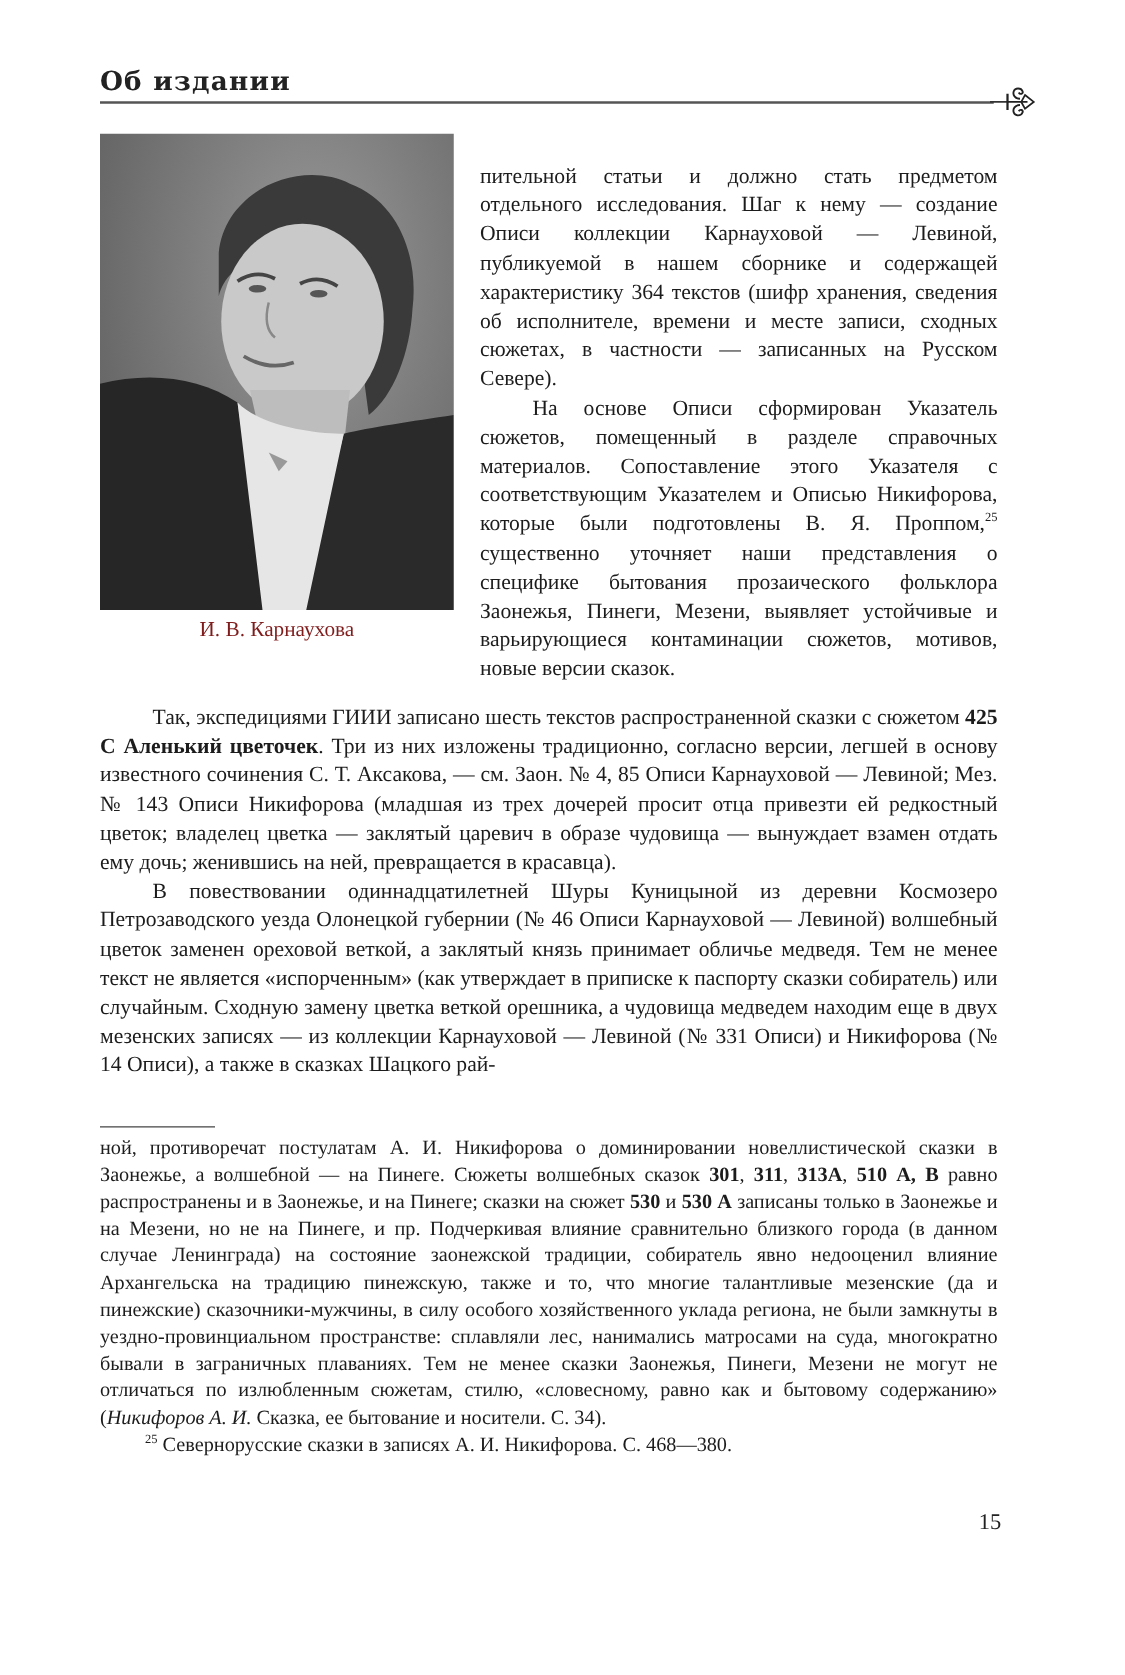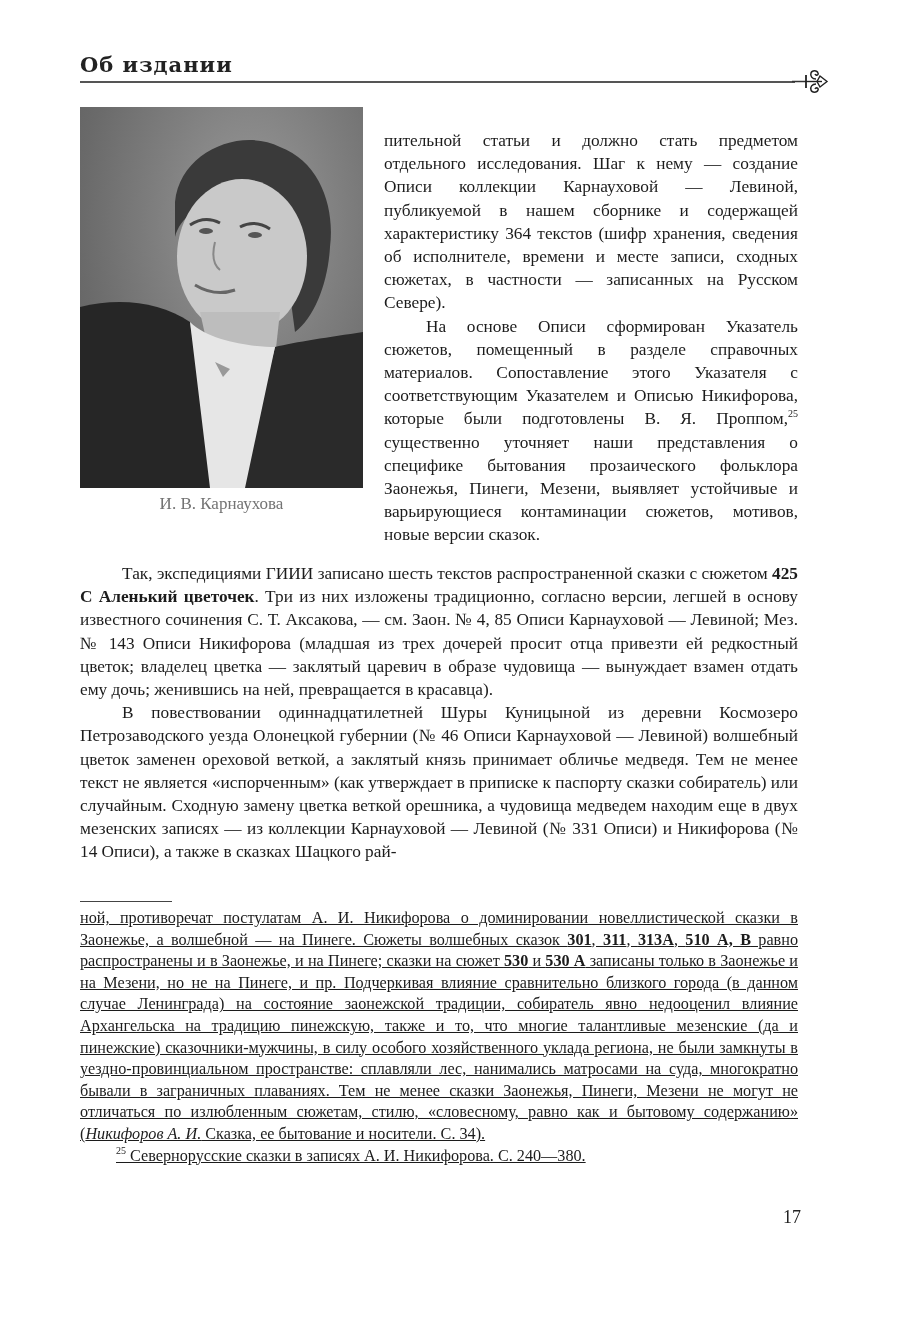--- a/index.html
+++ b/index.html
@@ -7,33 +7,33 @@
       font-family: "Liberation Serif", "DejaVu Serif", serif; }
     .header { position: absolute; left: 80px; top: 52px; width: 752px; height: 40px; font-weight: bold; }
     .header-title { position: absolute; left: 0; top: 0; font-family: "DejaVu Serif", serif; font-size: 21px; letter-spacing: 1px; color: #222; }
     .header-rule { position: absolute; left: 0; top: 29px; width: 715px; height: 1.5px; background: #555; }
     .ornament { position: absolute; left: 712px; top: 14px; width: 40px; height: 30px; }
 
     .photo-block { position: absolute; left: 80px; top: 107px; width: 283px; }
     .photo { width: 283px; height: 381px; position: relative; overflow: hidden;
       background: radial-gradient(ellipse at 60% 30%, #9a9a9a 0%, #7e7e7e 40%, #6a6a6a 70%, #5a5a5a 100%); }
     .photo svg { position: absolute; left: 0; top: 0; }
-    .caption { text-align: center; font-size: 17px; margin-top: 6px; color: #737373; }
+    .caption { text-align: center; font-size: 17px; margin-top: 6px; color: #7f1d1d; }
 
     .text { font-size: 17.3px; line-height: 23.2px; text-align: justify; margin-top: 32px; }
     .col-right { position: absolute; left: 384px; top: 97px; width: 414px; }
     .full { position: absolute; left: 80px; width: 718px; }
     p { margin: 0; }
     .indent { text-indent: 42px; }
     .b { font-weight: bold; }
     .i { font-style: italic; }
     sup { font-size: 10px; line-height: 0; vertical-align: 7px; }
 
     .fn-rule { position: absolute; left: 80px; top: 901px; width: 92px; height: 1px; background: #444; }
-    .footnotes { position: absolute; left: 80px; top: 908px; width: 718px; font-size: 16.2px; line-height: 21.6px; text-align: justify; text-decoration: underline; }
+    .footnotes { position: absolute; left: 80px; top: 908px; width: 718px; font-size: 16.2px; line-height: 21.6px; text-align: justify; }
     .fn25 { text-indent: 36px; }
     .page-number { position: absolute; left: 783px; top: 1207px; font-size: 18px; color: #222; }
   </style>
 </head>
 <body>
 
 <div class="header">
   <span class="header-title">Об издании</span>
   <div class="header-rule"></div>
   <svg class="ornament" viewBox="0 0 40 30">
@@ -80,16 +80,16 @@
 
 <div class="full text" style="top: 530px;">
   <p class="indent"><span>Так, экспедициями ГИИИ записано шесть текстов распространенной сказки с сюжетом </span><span class="b">425 С Аленький цветочек</span><span>. Три из них изложены традиционно, согласно версии, легшей в основу известного сочинения С. Т. Аксакова, — см. Заон. № 4, 85 Описи Карнауховой — Левиной; Мез. № 143 Описи Никифорова (младшая из трех дочерей просит отца привезти ей редкостный цветок; владелец цветка — заклятый царевич в образе чудовища — вынуждает взамен отдать ему дочь; женившись на ней, превращается в красавца).</span></p>
   <p class="indent">В повествовании одиннадцатилетней Шуры Куницыной из деревни Космозеро Петрозаводского уезда Олонецкой губернии (№ 46 Описи Карнауховой — Левиной) волшебный цветок заменен ореховой веткой, а заклятый князь принимает обличье медведя. Тем не менее текст не является «испорченным» (как утверждает в приписке к паспорту сказки собиратель) или случайным. Сходную замену цветка веткой орешника, а чудовища медведем находим еще в двух мезенских записях — из коллекции Карнауховой — Левиной (№ 331 Описи) и Никифорова (№ 14 Описи), а также в сказках Шацкого рай-</p>
 </div>
 
 <div class="fn-rule"></div>
 
 <div class="footnotes">
   <p><span>ной, противоречат постулатам А. И. Никифорова о доминировании новеллистической сказки в Заонежье, а волшебной — на Пинеге. Сюжеты волшебных сказок </span><span class="b">301</span><span>, </span><span class="b">311</span><span>, </span><span class="b">313А</span><span>, </span><span class="b">510 А, В</span><span> равно распространены и в Заонежье, и на Пинеге; сказки на сюжет </span><span class="b">530</span><span> и </span><span class="b">530 А</span><span> записаны только в Заонежье и на Мезени, но не на Пинеге, и пр. Подчеркивая влияние сравнительно близкого города (в данном случае Ленинграда) на состояние заонежской традиции, собиратель явно недооценил влияние Архангельска на традицию пинежскую, также и то, что многие талантливые мезенские (да и пинежские) сказочники-мужчины, в силу особого хозяйственного уклада региона, не были замкнуты в уездно-провинциальном пространстве: сплавляли лес, нанимались матросами на суда, многократно бывали в заграничных плаваниях. Тем не менее сказки Заонежья, Пинеги, Мезени не могут не отличаться по излюбленным сюжетам, стилю, «словесному, равно как и бытовому содержанию» (</span><span class="i">Никифоров А. И.</span><span> Сказка, ее бытование и носители. С. 34).</span></p>
-  <p class="fn25"><sup>25</sup><span> Севернорусские сказки в записях А. И. Никифорова. С. 240—380.</span></p>
+  <p class="fn25"><sup>25</sup><span> Севернорусские сказки в записях А. И. Никифорова. С. 468—380.</span></p>
 </div>
 
-<div class="page-number">17</div>
+<div class="page-number">15</div>
 
 </body></html>

